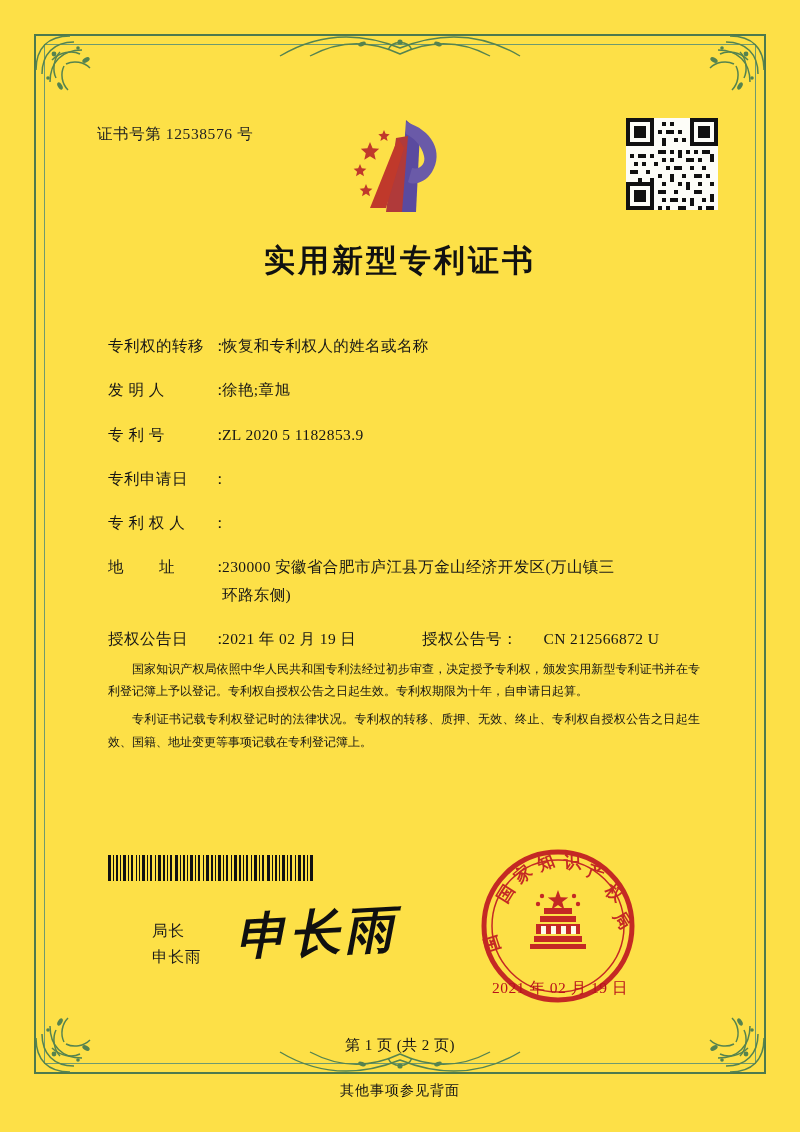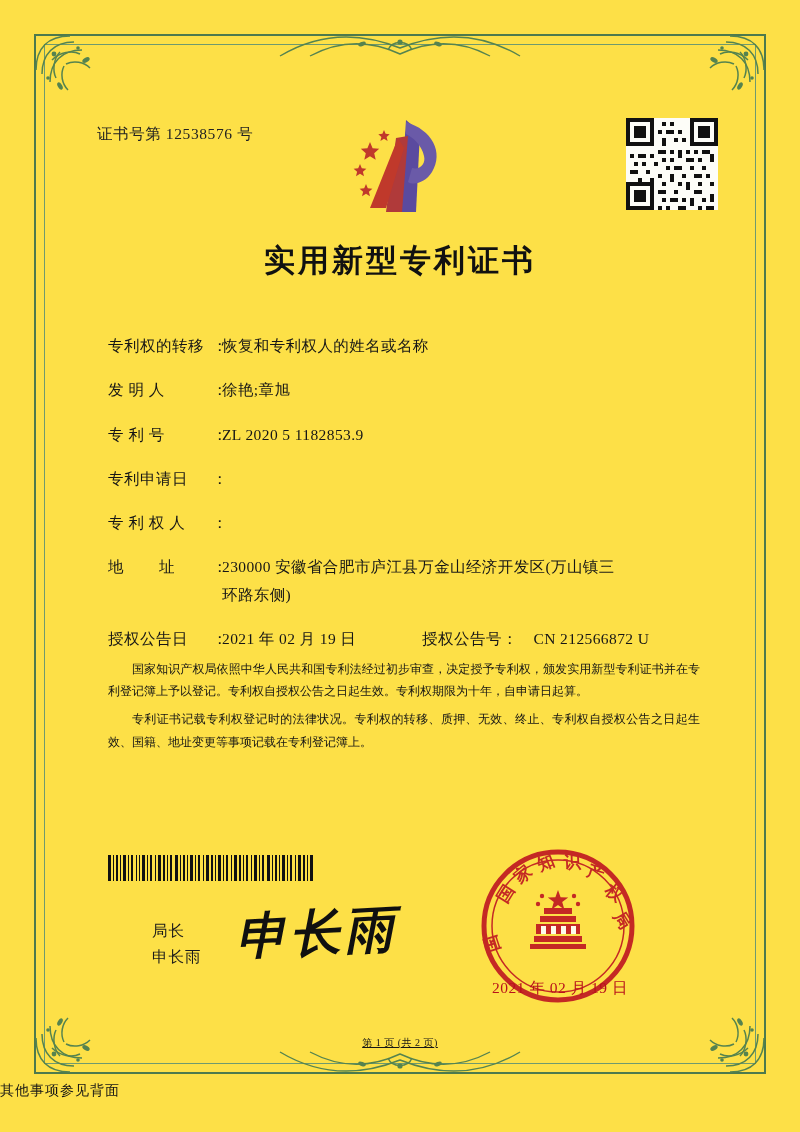--- a/index.html
+++ b/index.html
@@ -134,21 +134,21 @@
   }
   .field-row.pair .field-value {
     flex: 0 0 auto;
     min-width: 200px;
   }
   .field-label2 {
     flex: 0 0 auto;
     letter-spacing: 0.5px;
   }
   .field-value2 {
-    margin-left: 16px;
+    margin-left: 26px;
     letter-spacing: 0.4px;
     text-align: right;
   }
 
   
   .body-text {
     position: absolute;
     left: 108px;
     right: 100px;
     top: 658px;
@@ -211,30 +211,29 @@
     letter-spacing: 0.5px;
     font-family: "Liberation Serif", serif;
   }
 
   
   .page-num {
     position: absolute;
     left: 0; right: 0;
     top: 1036px;
     text-align: center;
-    font-size: 10px;
+    font-size: 15px;
     letter-spacing: 0.5px;
     color: #151515;
-    text-decoration: underline;
   }
   .footer-note {
     position: absolute;
     left: 0; right: 0;
     top: 1082px;
-    text-align: left;
+    text-align: center;
     font-size: 14px;
     letter-spacing: 1px;
     color: #151515;
   }
 </style>
 </head>
 <body>
 
 <div class="page">
 

